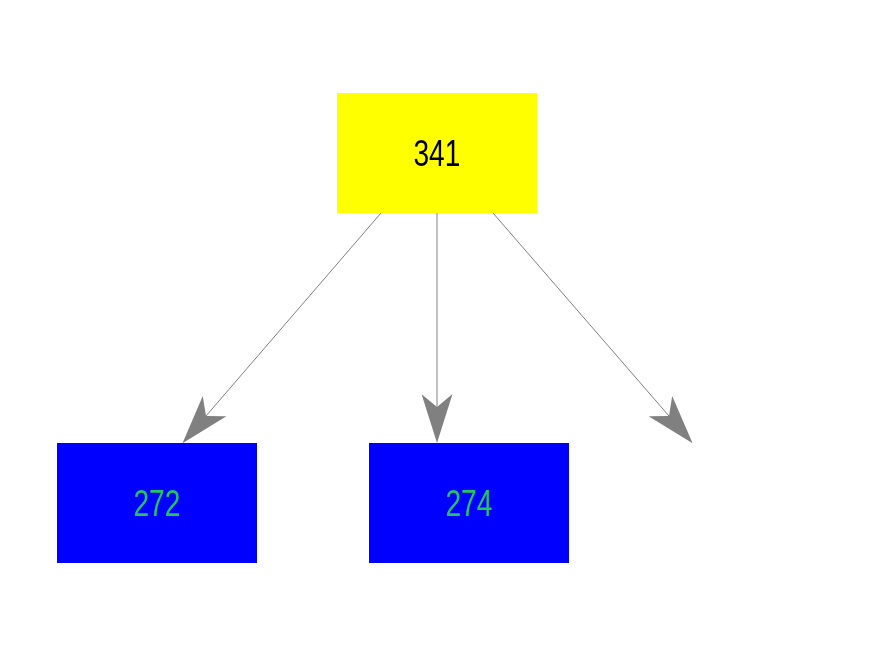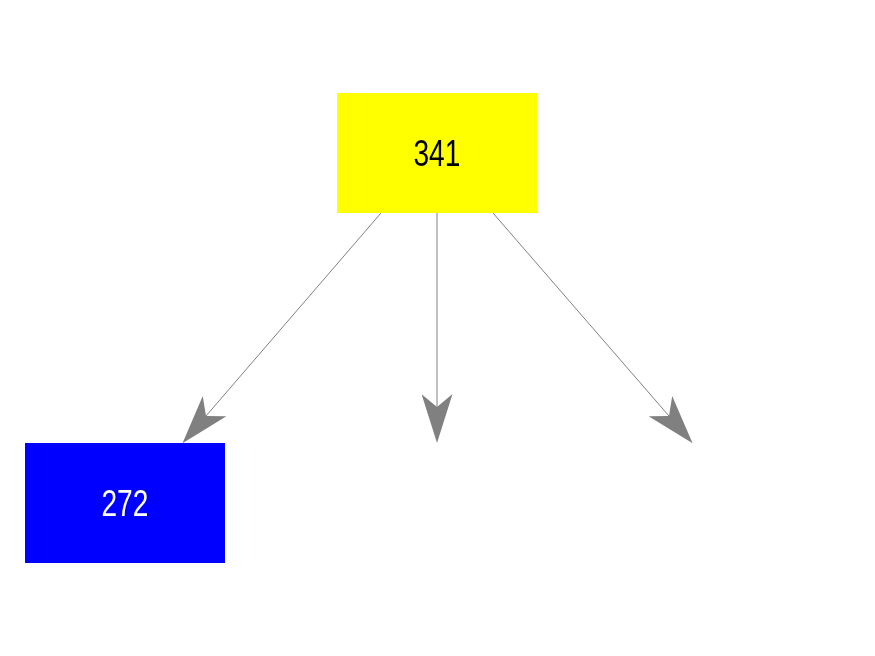--- a/index.html
+++ b/index.html
@@ -42,21 +42,22 @@
     top: 93px;
     width: 200px;
     height: 120px;
     background: #ffff00;
     color: #000000;
   }
   .node-child {
     width: 200px;
     height: 120px;
     background: #0000ff;
-    color: #ffffff;
+    color: #22c55e;
+    margin-left: 32px;
   }
   .node-child-1 { left: 25px;  top: 443px; }
   .node-child-2 { left: 337px; top: 443px; }
   .node-child-3 { left: 650px; top: 443px; }
 </style>
 </head>
 <body>
 
 <div id="canvas">
 
@@ -72,15 +73,18 @@
   </svg>
 
   <div class="node node-root">
     <span class="node-label">341</span>
   </div>
 
   <div class="node node-child node-child-1">
     <span class="node-label">272</span>
   </div>
 
+  <div class="node node-child node-child-2">
+    <span class="node-label">274</span>
+  </div>
 
 
 </div>
 
 </body></html>

